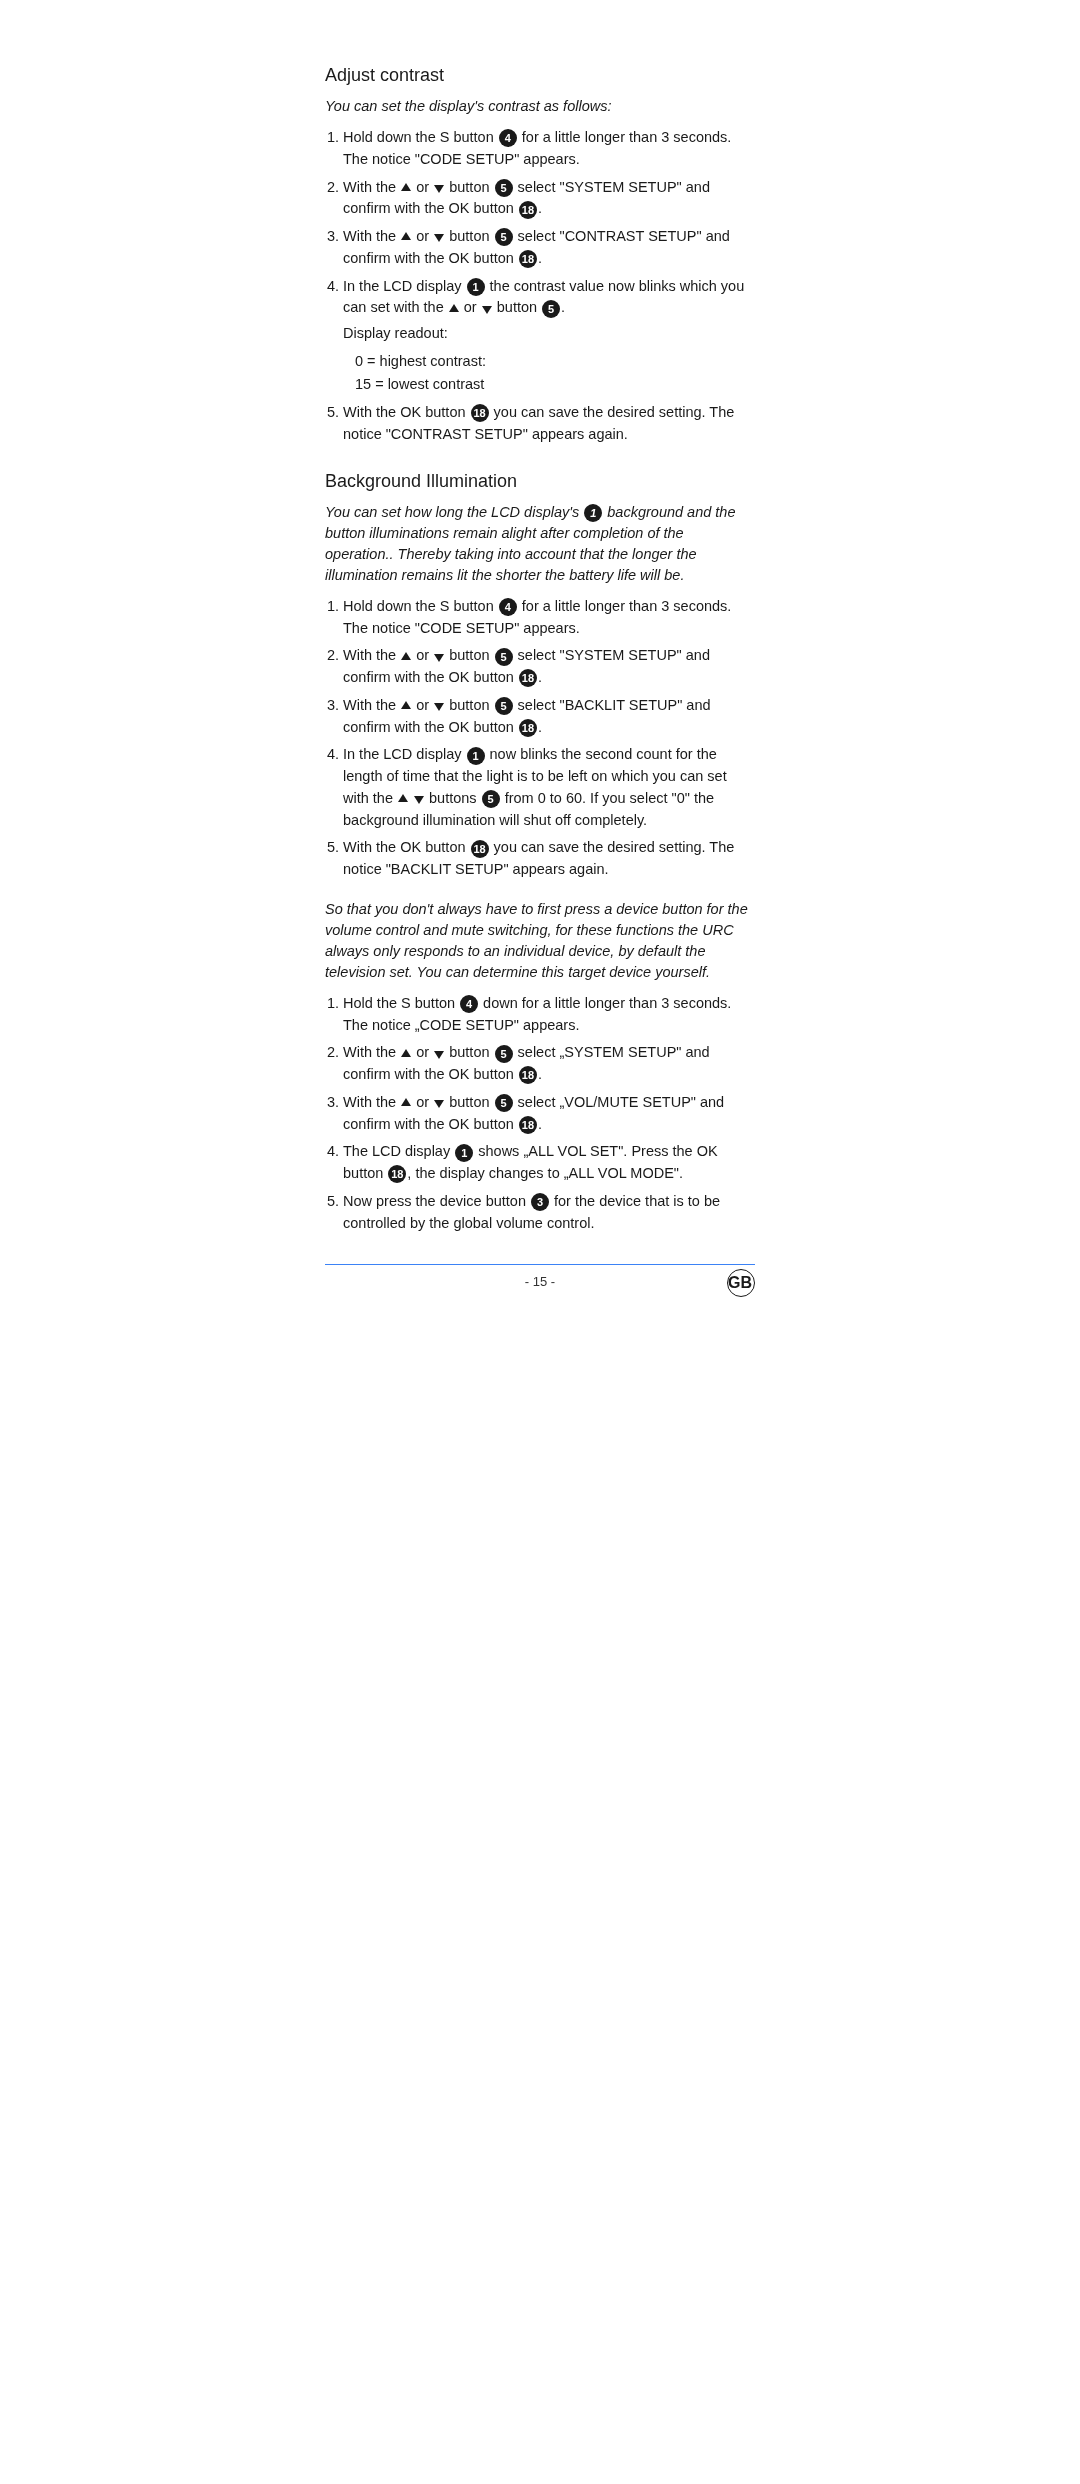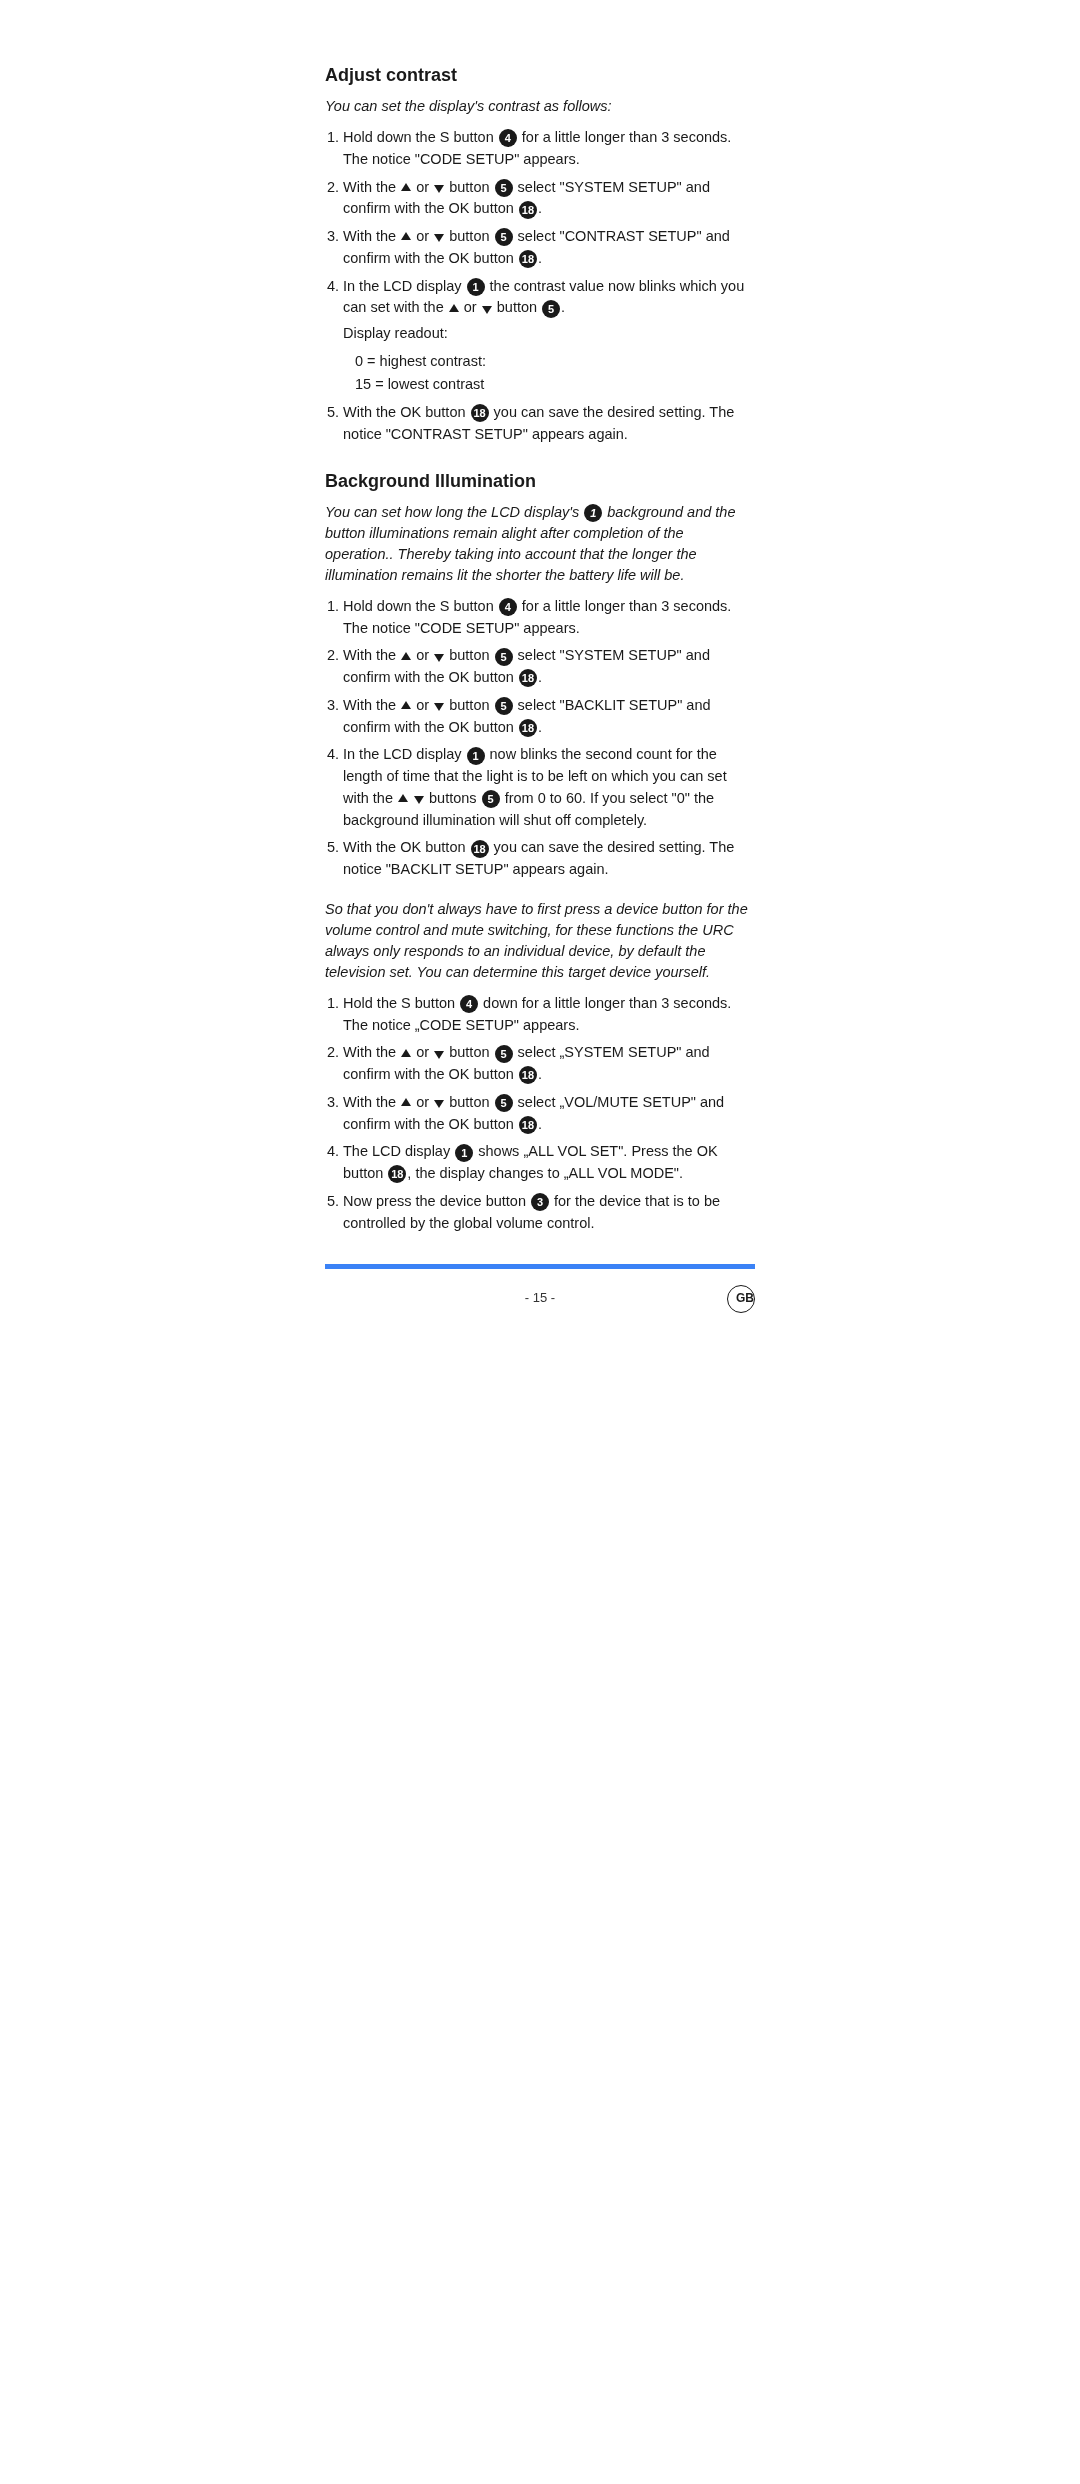--- a/index.html
+++ b/index.html
@@ -14,21 +14,21 @@
       font-size: 15px;
       color: #1a1a1a;
       width: 540px;
       margin: 0 auto;
       padding: 40px 55px 30px 55px;
       line-height: 1.45;
     }
 
     .section-title {
       font-size: 18px;
-      font-weight: bold;
+      font-weight: normal;
       margin-bottom: 8px;
       margin-top: 22px;
     }
 
     .intro-text {
       margin-bottom: 10px;
       font-size: 14.5px;
       font-style: italic;
     }
 
@@ -94,44 +94,44 @@
     .display-readout-item {
       margin-left: 12px;
       font-size: 14.5px;
       line-height: 1.6;
     }
 
     .footer {
       display: flex;
       align-items: center;
       justify-content: center;
-      border-top: 5px solid #3b82f6;
+      border-top: 1px solid #3b82f6;
       margin-top: 30px;
-      padding-top: 20px;
+      padding-top: 8px;
       position: relative;
     }
 
     .footer-page {
       font-size: 13px;
       color: #333;
       flex: 1;
       text-align: center;
     }
 
     .footer-badge {
       position: absolute;
       right: 0;
       display: inline-block;
       border: 1.5px solid #1a1a1a;
       border-radius: 50%;
       width: 28px;
       height: 28px;
-      text-align: right;
+      text-align: left;
       line-height: 25px;
-      font-size: 12px;
+      font-size: 16px;
       font-weight: bold;
     }
 
     .section-gap {
       margin-top: 18px;
     }
   </style>
 </head>
 <body>
 

